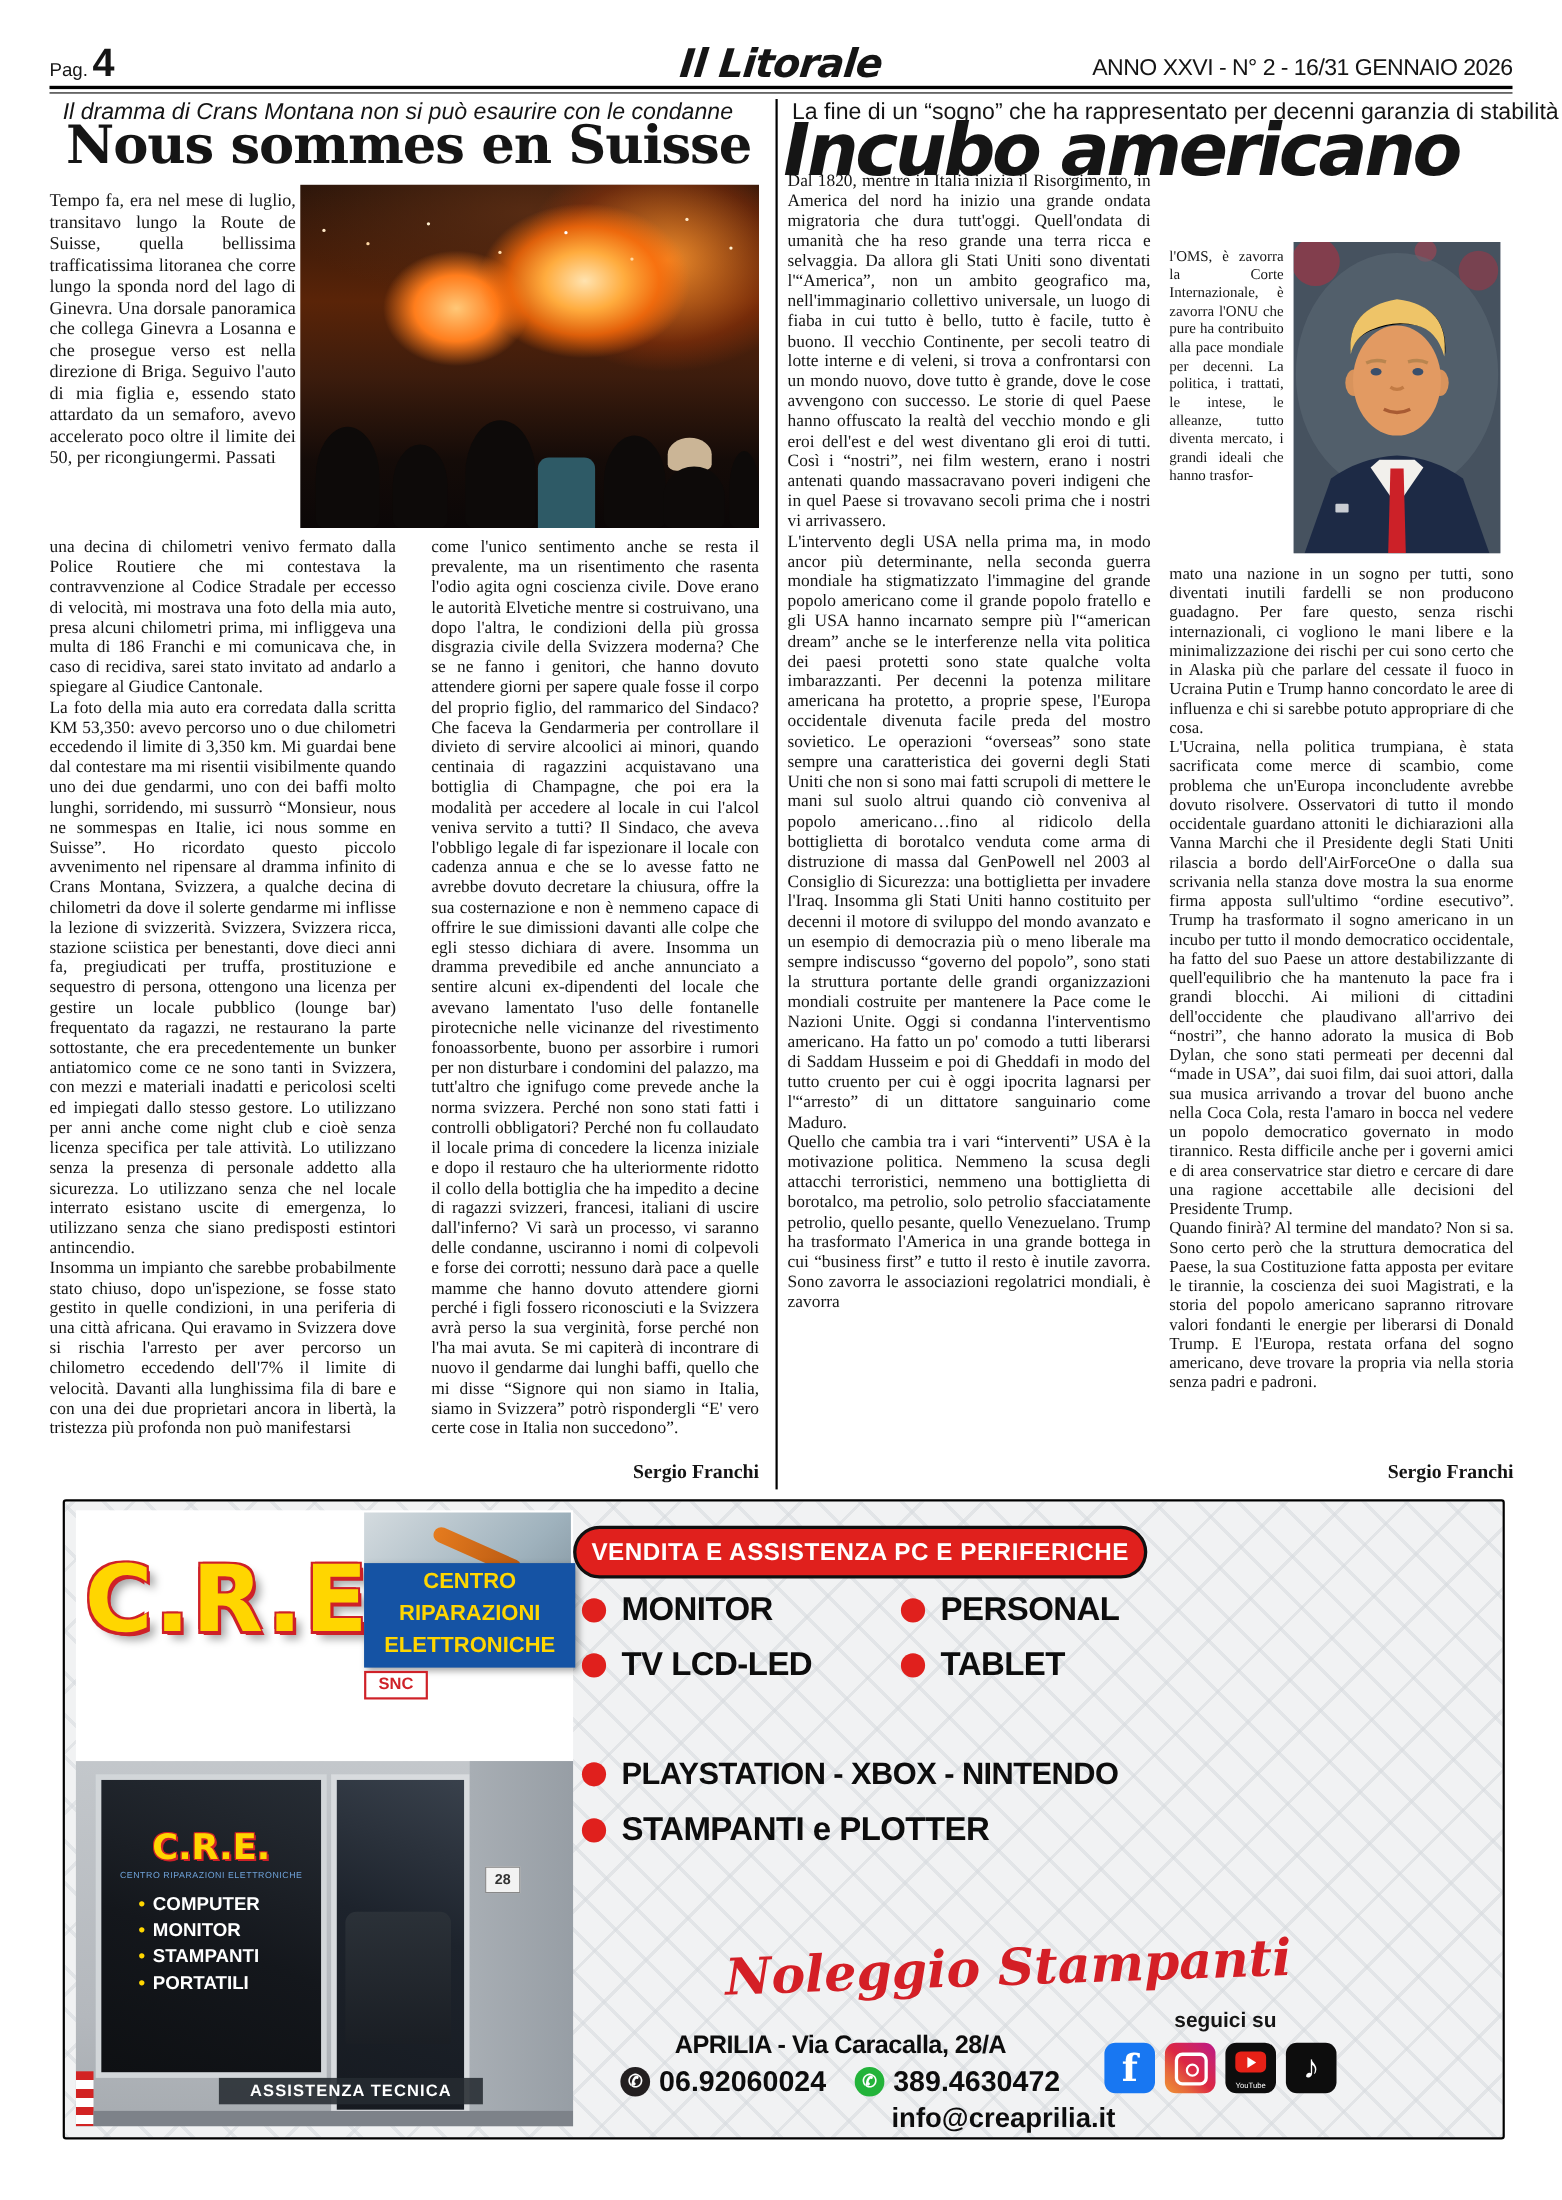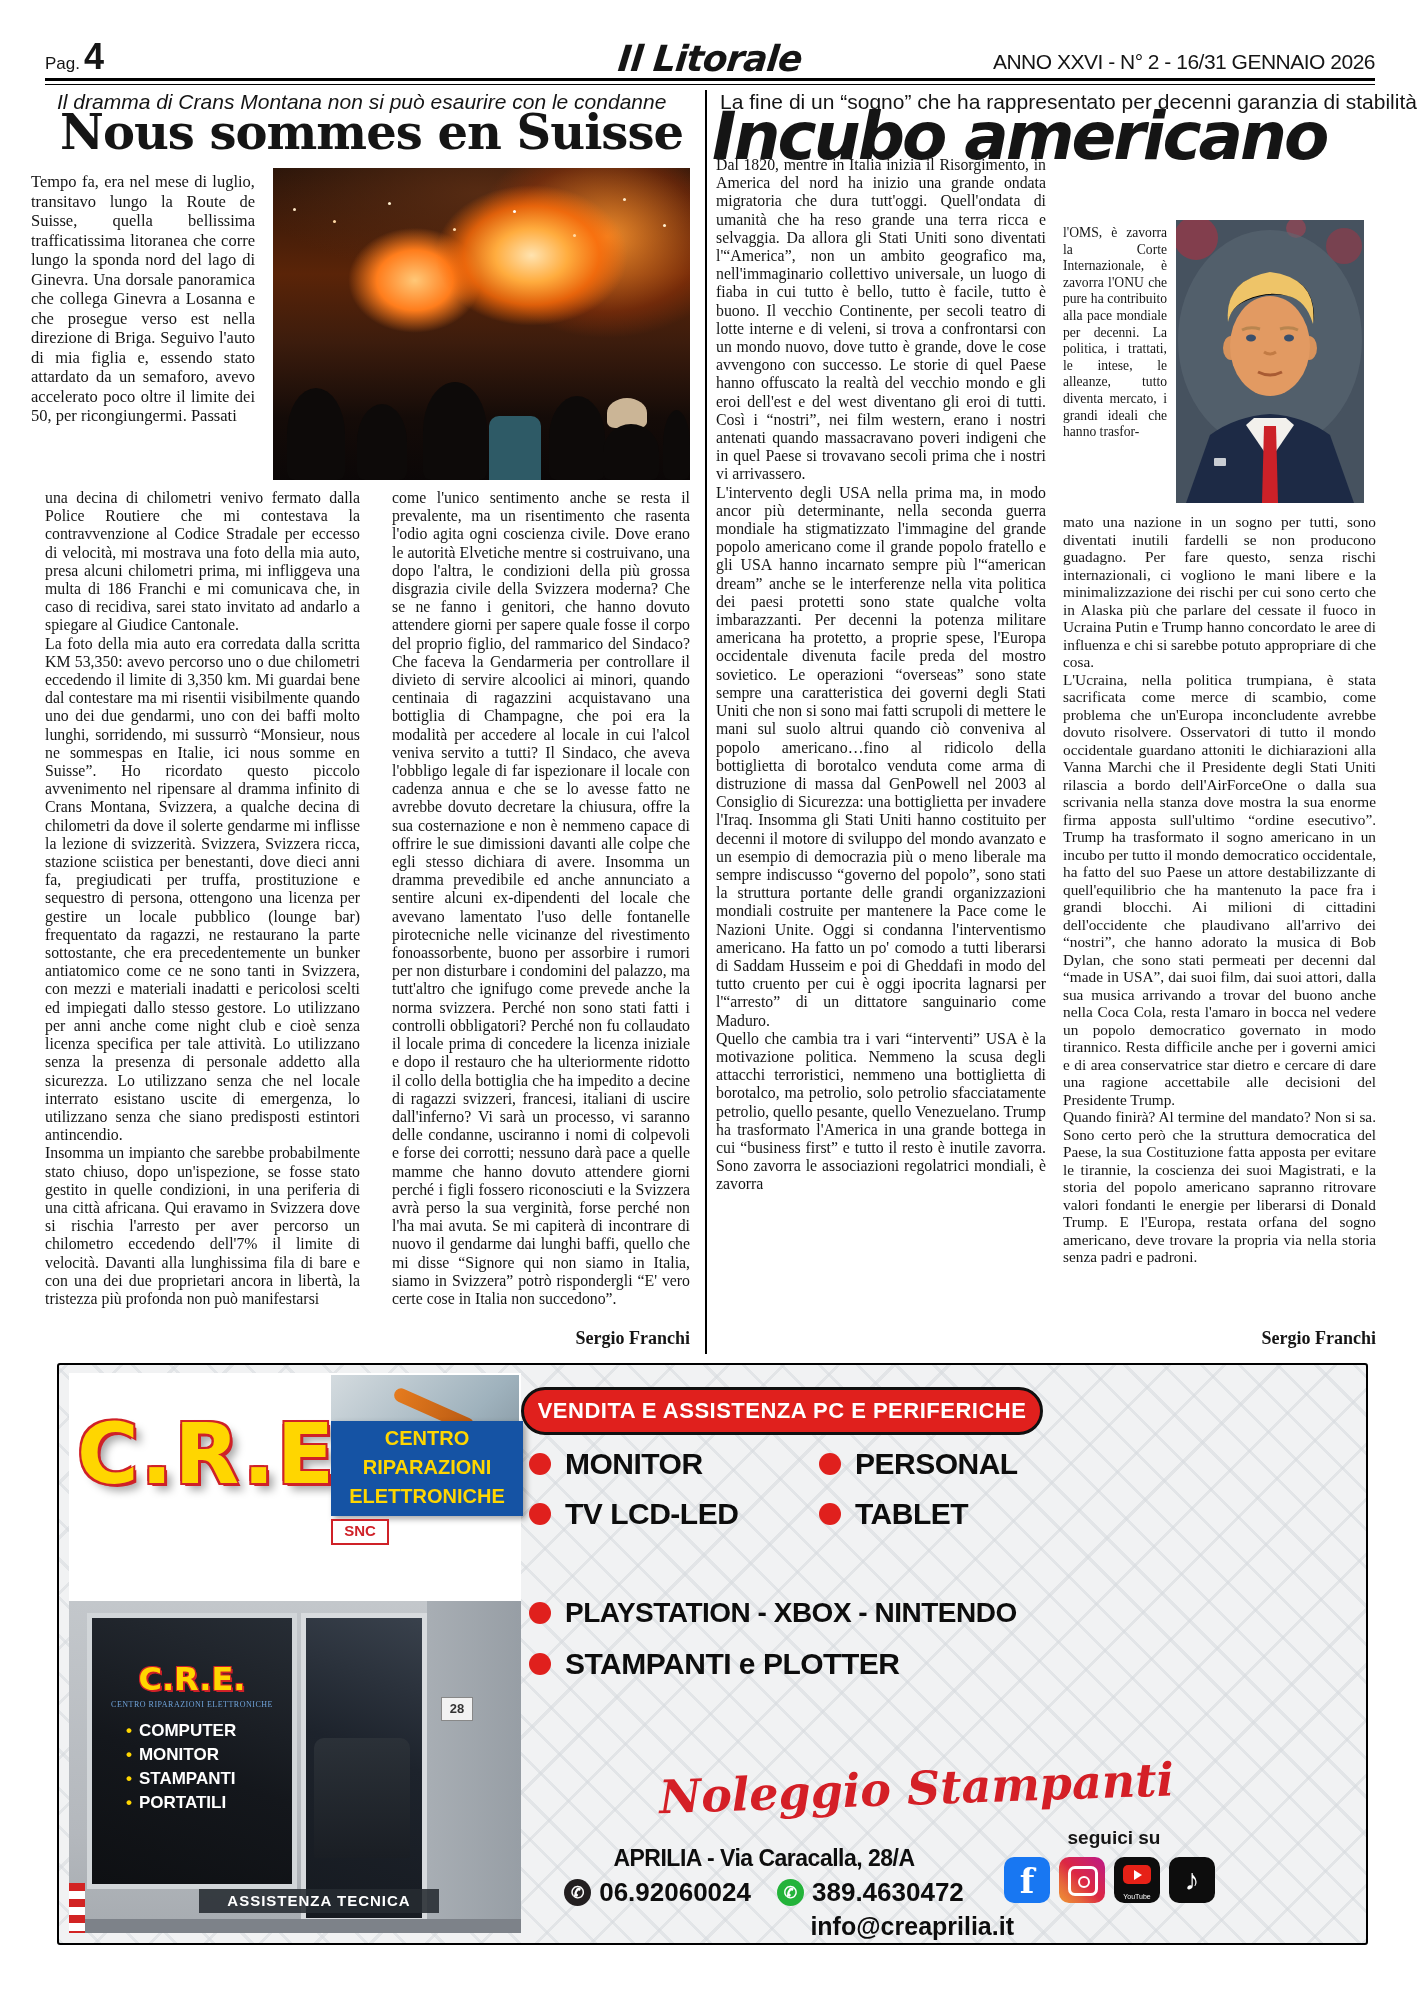--- a/index.html
+++ b/index.html
@@ -60,21 +60,21 @@
   .blue-banner{background:#1553a4;color:#ffd600;font-family:"Liberation Sans",sans-serif;
                font-weight:bold;font-size:20px;line-height:29px;text-align:center;padding-top:3px;
                box-shadow:3px 3px 6px rgba(0,0,0,.35);}
   .snc-tag{background:#fff;border:2px solid #cf2128;color:#cf2128;font-family:"Liberation Sans",sans-serif;
            font-weight:bold;font-size:15px;text-align:center;line-height:20px;}
   .storefront{background:linear-gradient(180deg,#c3c7cb 0%,#b4b8bd 70%,#a6abb0 100%);overflow:hidden;}
   .shop-window{background:linear-gradient(200deg,#272d35 0%,#14171c 55%,#0e1013 100%);
                border:5px solid #d2d6d9;text-align:center;overflow:hidden;}
   .win-logo{font-family:"DejaVu Sans",sans-serif;font-weight:800;font-size:32px;color:#ffd600;
             text-shadow:-1px -1px 0 #cf2128,1px -1px 0 #cf2128,-1px 1px 0 #cf2128,2px 2px 0 #cf2128;}
-  .win-sub{font-family:Liberation Serif, serif;font-size:8px;color:#6fa3da;letter-spacing:.5px;margin-top:2px;}
+  .win-sub{font-family:Liberation Sans, sans-serif;font-size:8px;color:#6fa3da;letter-spacing:.5px;margin-top:2px;}
   .win-line{font-family:"Liberation Sans",sans-serif;font-weight:bold;font-size:17px;color:#fff;line-height:24px;text-align:left;padding-left:34px;}
   .win-dot{color:#ffd600;margin-right:7px;}
   .shop-door{border:5px solid #d8dbde;background:linear-gradient(200deg,#39414c 0%,#1d232c 45%,#161a20 100%);overflow:hidden;}
   .van{position:absolute;left:8px;top:120px;width:96px;height:120px;background:linear-gradient(180deg,#2b3138,#1a1e24);
        border-radius:10px 10px 2px 2px;}
   .pillar{background:linear-gradient(90deg,#a8aeb4,#979ea5);}
   .sign28{background:#f2f2f2;color:#333;font-family:"Liberation Sans",sans-serif;font-weight:bold;
           font-size:13px;text-align:center;line-height:22px;border:1px solid #888;}
   .assist-band{background:rgba(38,43,49,.88);color:#fff;font-family:"Liberation Sans",sans-serif;
                font-weight:bold;font-size:15px;text-align:center;line-height:24px;letter-spacing:1px;}
@@ -134,21 +134,21 @@
   <div class="head-sil" style="left:14px;bottom:0;width:58px;height:92px;"></div>
   <div class="head-sil" style="left:84px;bottom:0;width:50px;height:76px;"></div>
   <div class="head-sil" style="left:150px;bottom:0;width:64px;height:98px;"></div>
   <div class="teal" style="left:216px;bottom:0;width:52px;height:64px;"></div>
   <div class="head-sil" style="left:276px;bottom:0;width:56px;height:84px;"></div>
   <div class="beanie" style="left:334px;bottom:52px;width:40px;height:30px;"></div>
   <div class="head-sil" style="left:330px;bottom:0;width:56px;height:56px;"></div>
   <div class="head-sil" style="left:390px;bottom:0;width:27px;height:70px;"></div>
 </div>
 
-<div class="abs col fA" style="left:31px;top:172px;width:224px;height:312px;">
+<div class="abs col fA" style="left:45px;top:172px;width:224px;height:312px;">
   <p>Tempo fa, era nel mese di luglio, transitavo lungo la Route de Suisse, quella bellissima trafficatissima litoranea che corre lungo la sponda nord del lago di Ginevra. Una dorsale panoramica che collega Ginevra a Losanna e che prosegue verso est nella direzione di Briga. Seguivo l'auto di mia figlia e, essendo stato attardato da un semaforo, avevo accelerato poco oltre il limite dei 50, per ricongiungermi. Passati</p>
 </div>
 <div class="abs col fB" style="left:45px;top:489px;width:315px;height:864px;">
   <p>una decina di chilometri venivo fermato dalla Police Routiere che mi contestava la contravvenzione al Codice Stradale per eccesso di velocità, mi mostrava una foto della mia auto, presa alcuni chilometri prima, mi infliggeva una multa di 186 Franchi e mi comunicava che, in caso di recidiva, sarei stato invitato ad andarlo a spiegare al Giudice Cantonale.</p>
   <p>La foto della mia auto era corredata dalla scritta KM 53,350: avevo percorso uno o due chilometri eccedendo il limite di 3,350 km. Mi guardai bene dal contestare ma mi risentii visibilmente quando uno dei due gendarmi, uno con dei baffi molto lunghi, sorridendo, mi sussurrò “Monsieur, nous ne sommespas en Italie, ici nous somme en Suisse”. Ho ricordato questo piccolo avvenimento nel ripensare al dramma infinito di Crans Montana, Svizzera, a qualche decina di chilometri da dove il solerte gendarme mi inflisse la lezione di svizzerità. Svizzera, Svizzera ricca, stazione sciistica per benestanti, dove dieci anni fa, pregiudicati per truffa, prostituzione e sequestro di persona, ottengono una licenza per gestire un locale pubblico (lounge bar) frequentato da ragazzi, ne restaurano la parte sottostante, che era precedentemente un bunker antiatomico come ce ne sono tanti in Svizzera, con mezzi e materiali inadatti e pericolosi scelti ed impiegati dallo stesso gestore. Lo utilizzano per anni anche come night club e cioè senza licenza specifica per tale attività. Lo utilizzano senza la presenza di personale addetto alla sicurezza. Lo utilizzano senza che nel locale interrato esistano uscite di emergenza, lo utilizzano senza che siano predisposti estintori antincendio.</p>
   <p>Insomma un impianto che sarebbe probabilmente stato chiuso, dopo un'ispezione, se fosse stato gestito in quelle condizioni, in una periferia di una città africana. Qui eravamo in Svizzera dove si rischia l'arresto per aver percorso un chilometro eccedendo dell'7% il limite di velocità. Davanti alla lunghissima fila di bare e con una dei due proprietari ancora in libertà, la tristezza più profonda non può manifestarsi</p>
 </div>
 <div class="abs col fB" style="left:392px;top:489px;width:298px;height:834px;">
   <p>come l'unico sentimento anche se resta il prevalente, ma un risentimento che rasenta l'odio agita ogni coscienza civile. Dove erano le autorità Elvetiche mentre si costruivano, una dopo l'altra, le condizioni della più grossa disgrazia civile della Svizzera moderna? Che se ne fanno i genitori, che hanno dovuto attendere giorni per sapere quale fosse il corpo del proprio figlio, del rammarico del Sindaco? Che faceva la Gendarmeria per controllare il divieto di servire alcoolici ai minori, quando centinaia di ragazzini acquistavano una bottiglia di Champagne, che poi era la modalità per accedere al locale in cui l'alcol veniva servito a tutti? Il Sindaco, che aveva l'obbligo legale di far ispezionare il locale con cadenza annua e che se lo avesse fatto ne avrebbe dovuto decretare la chiusura, offre la sua costernazione e non è nemmeno capace di offrire le sue dimissioni davanti alle colpe che egli stesso dichiara di avere. Insomma un dramma prevedibile ed anche annunciato a sentire alcuni ex-dipendenti del locale che avevano lamentato l'uso delle fontanelle pirotecniche nelle vicinanze del rivestimento fonoassorbente, buono per assorbire i rumori per non disturbare i condomini del palazzo, ma tutt'altro che ignifugo come prevede anche la norma svizzera. Perché non sono stati fatti i controlli obbligatori? Perché non fu collaudato il locale prima di concedere la licenza iniziale e dopo il restauro che ha ulteriormente ridotto il collo della bottiglia che ha impedito a decine di ragazzi svizzeri, francesi, italiani di uscire dall'inferno? Vi sarà un processo, vi saranno delle condanne, usciranno i nomi di colpevoli e forse dei corrotti; nessuno darà pace a quelle mamme che hanno dovuto attendere giorni perché i figli fossero riconosciuti e la Svizzera avrà perso la sua verginità, forse perché non l'ha mai avuta. Se mi capiterà di incontrare di nuovo il gendarme dai lunghi baffi, quello che mi disse “Signore qui non siamo in Italia, siamo in Svizzera” potrò rispondergli “E' vero certe cose in Italia non succedono”.</p>
 </div>

